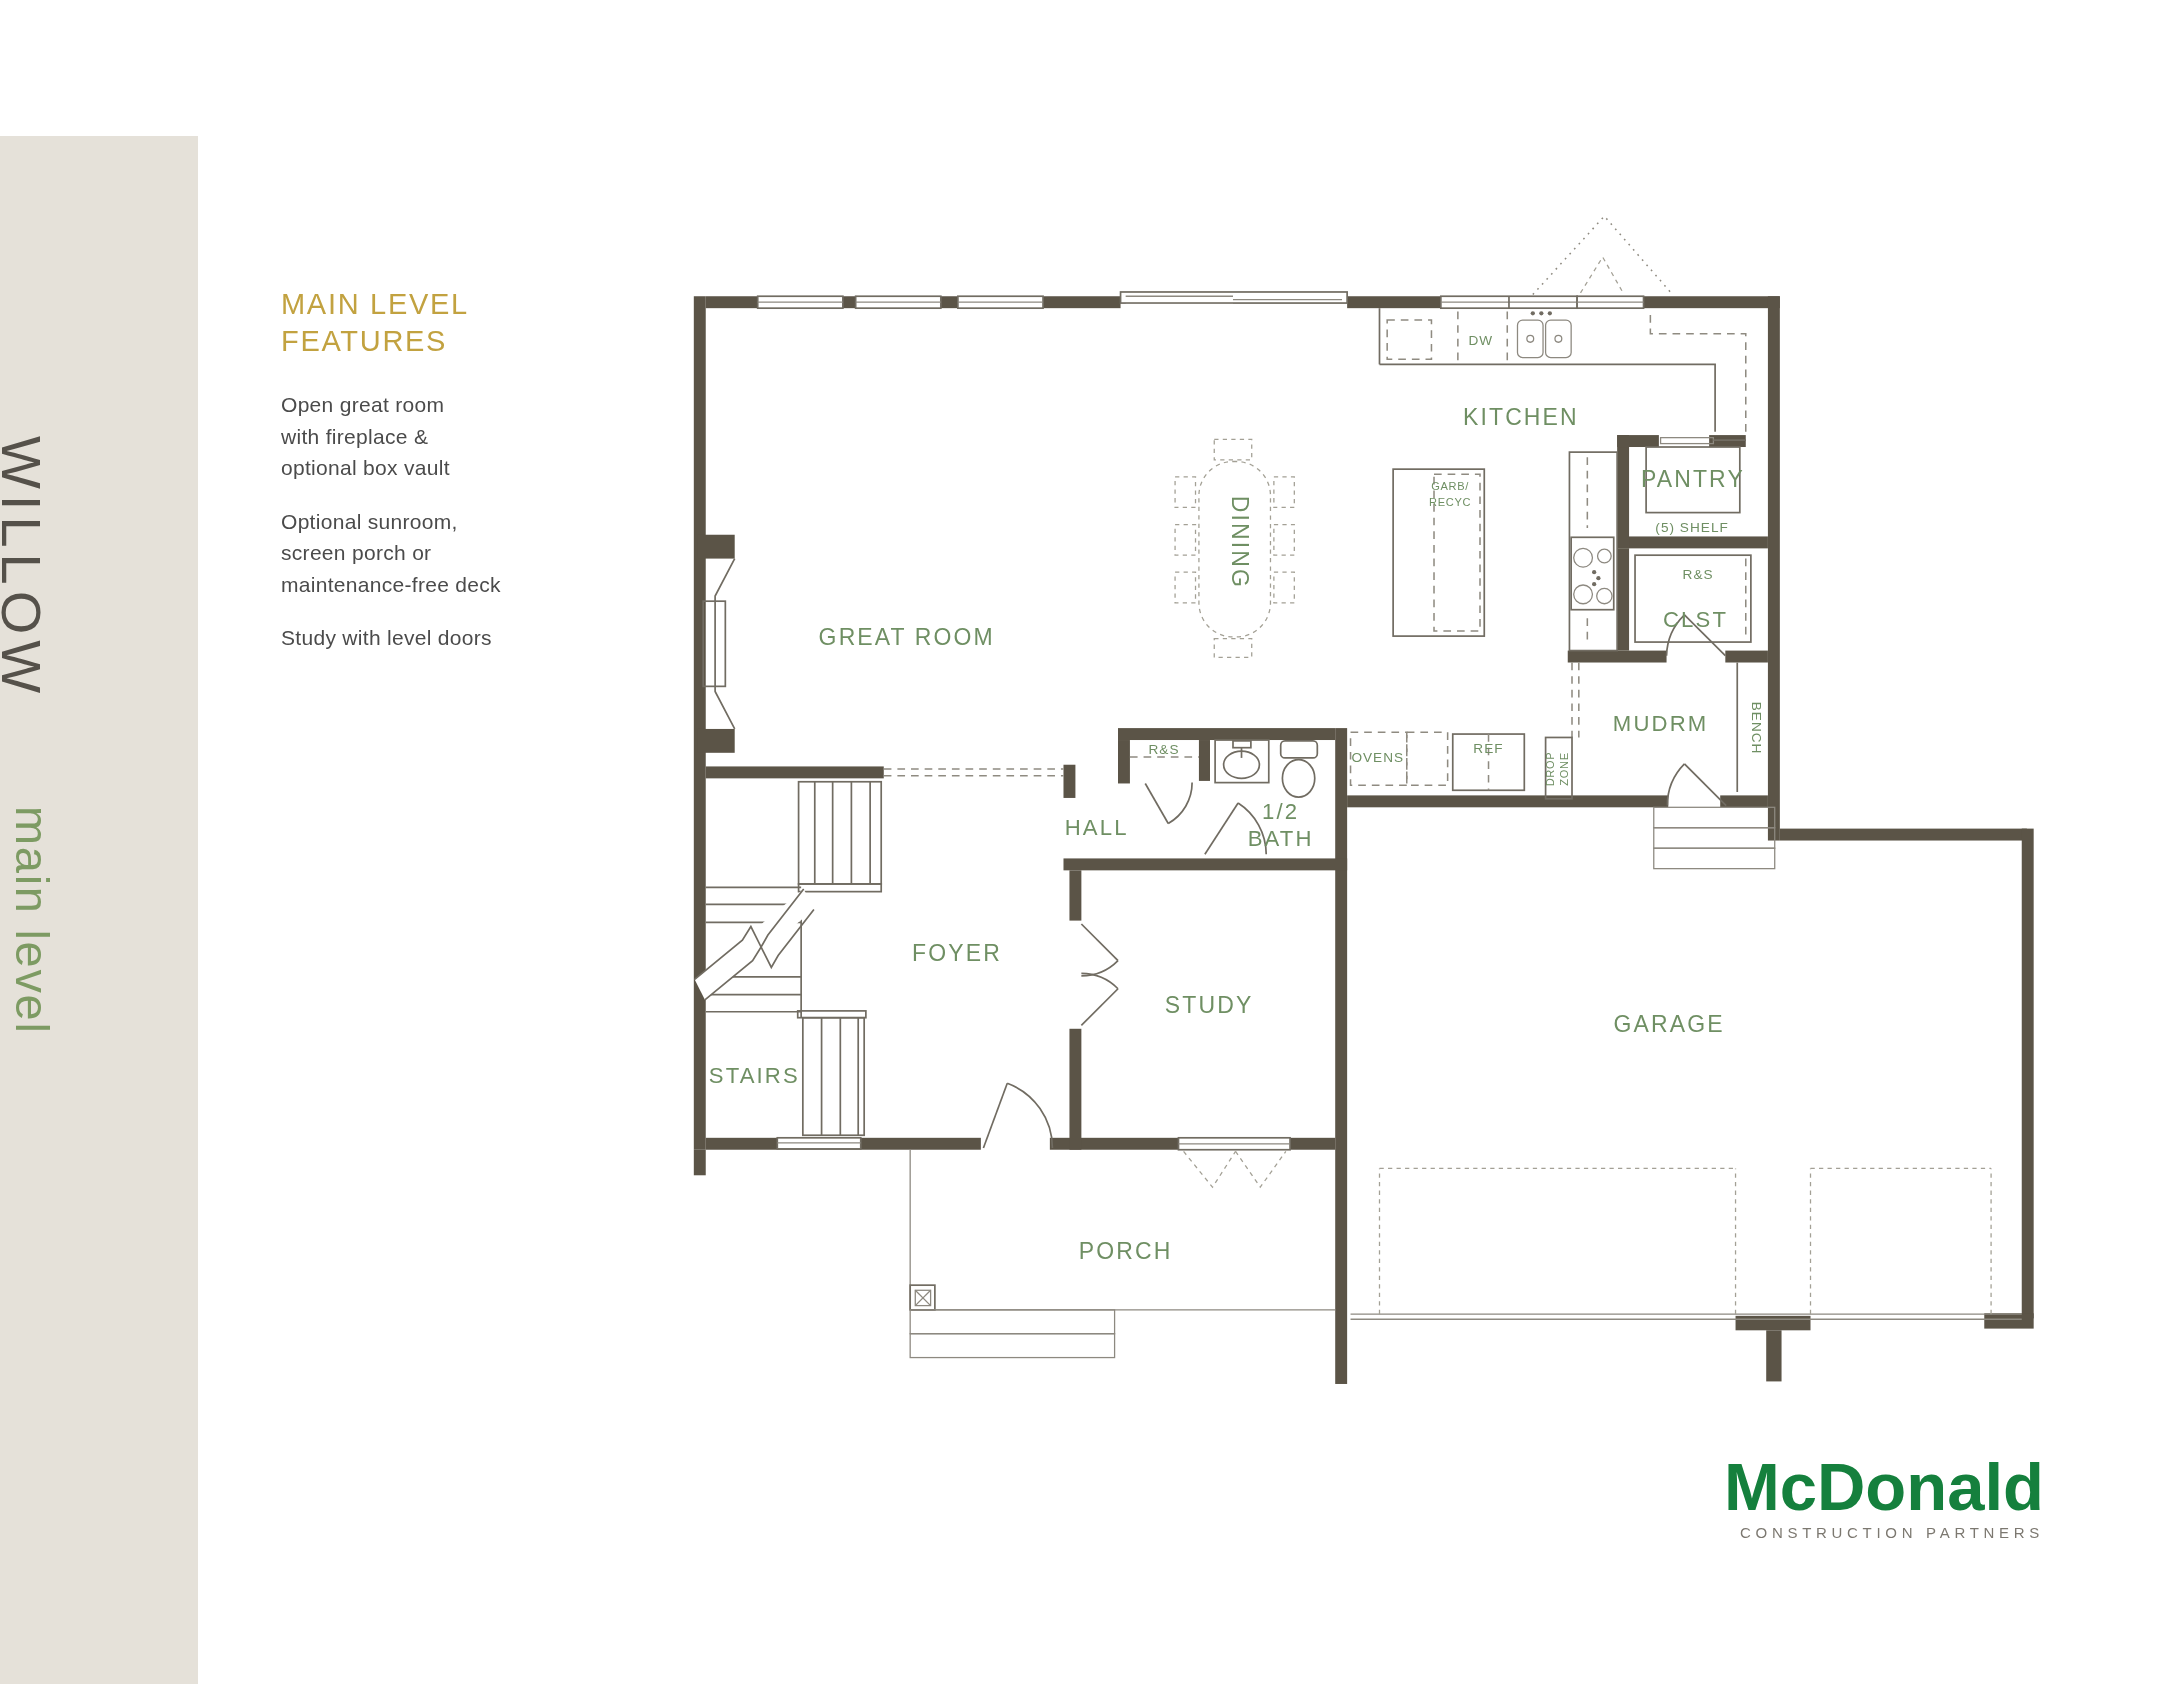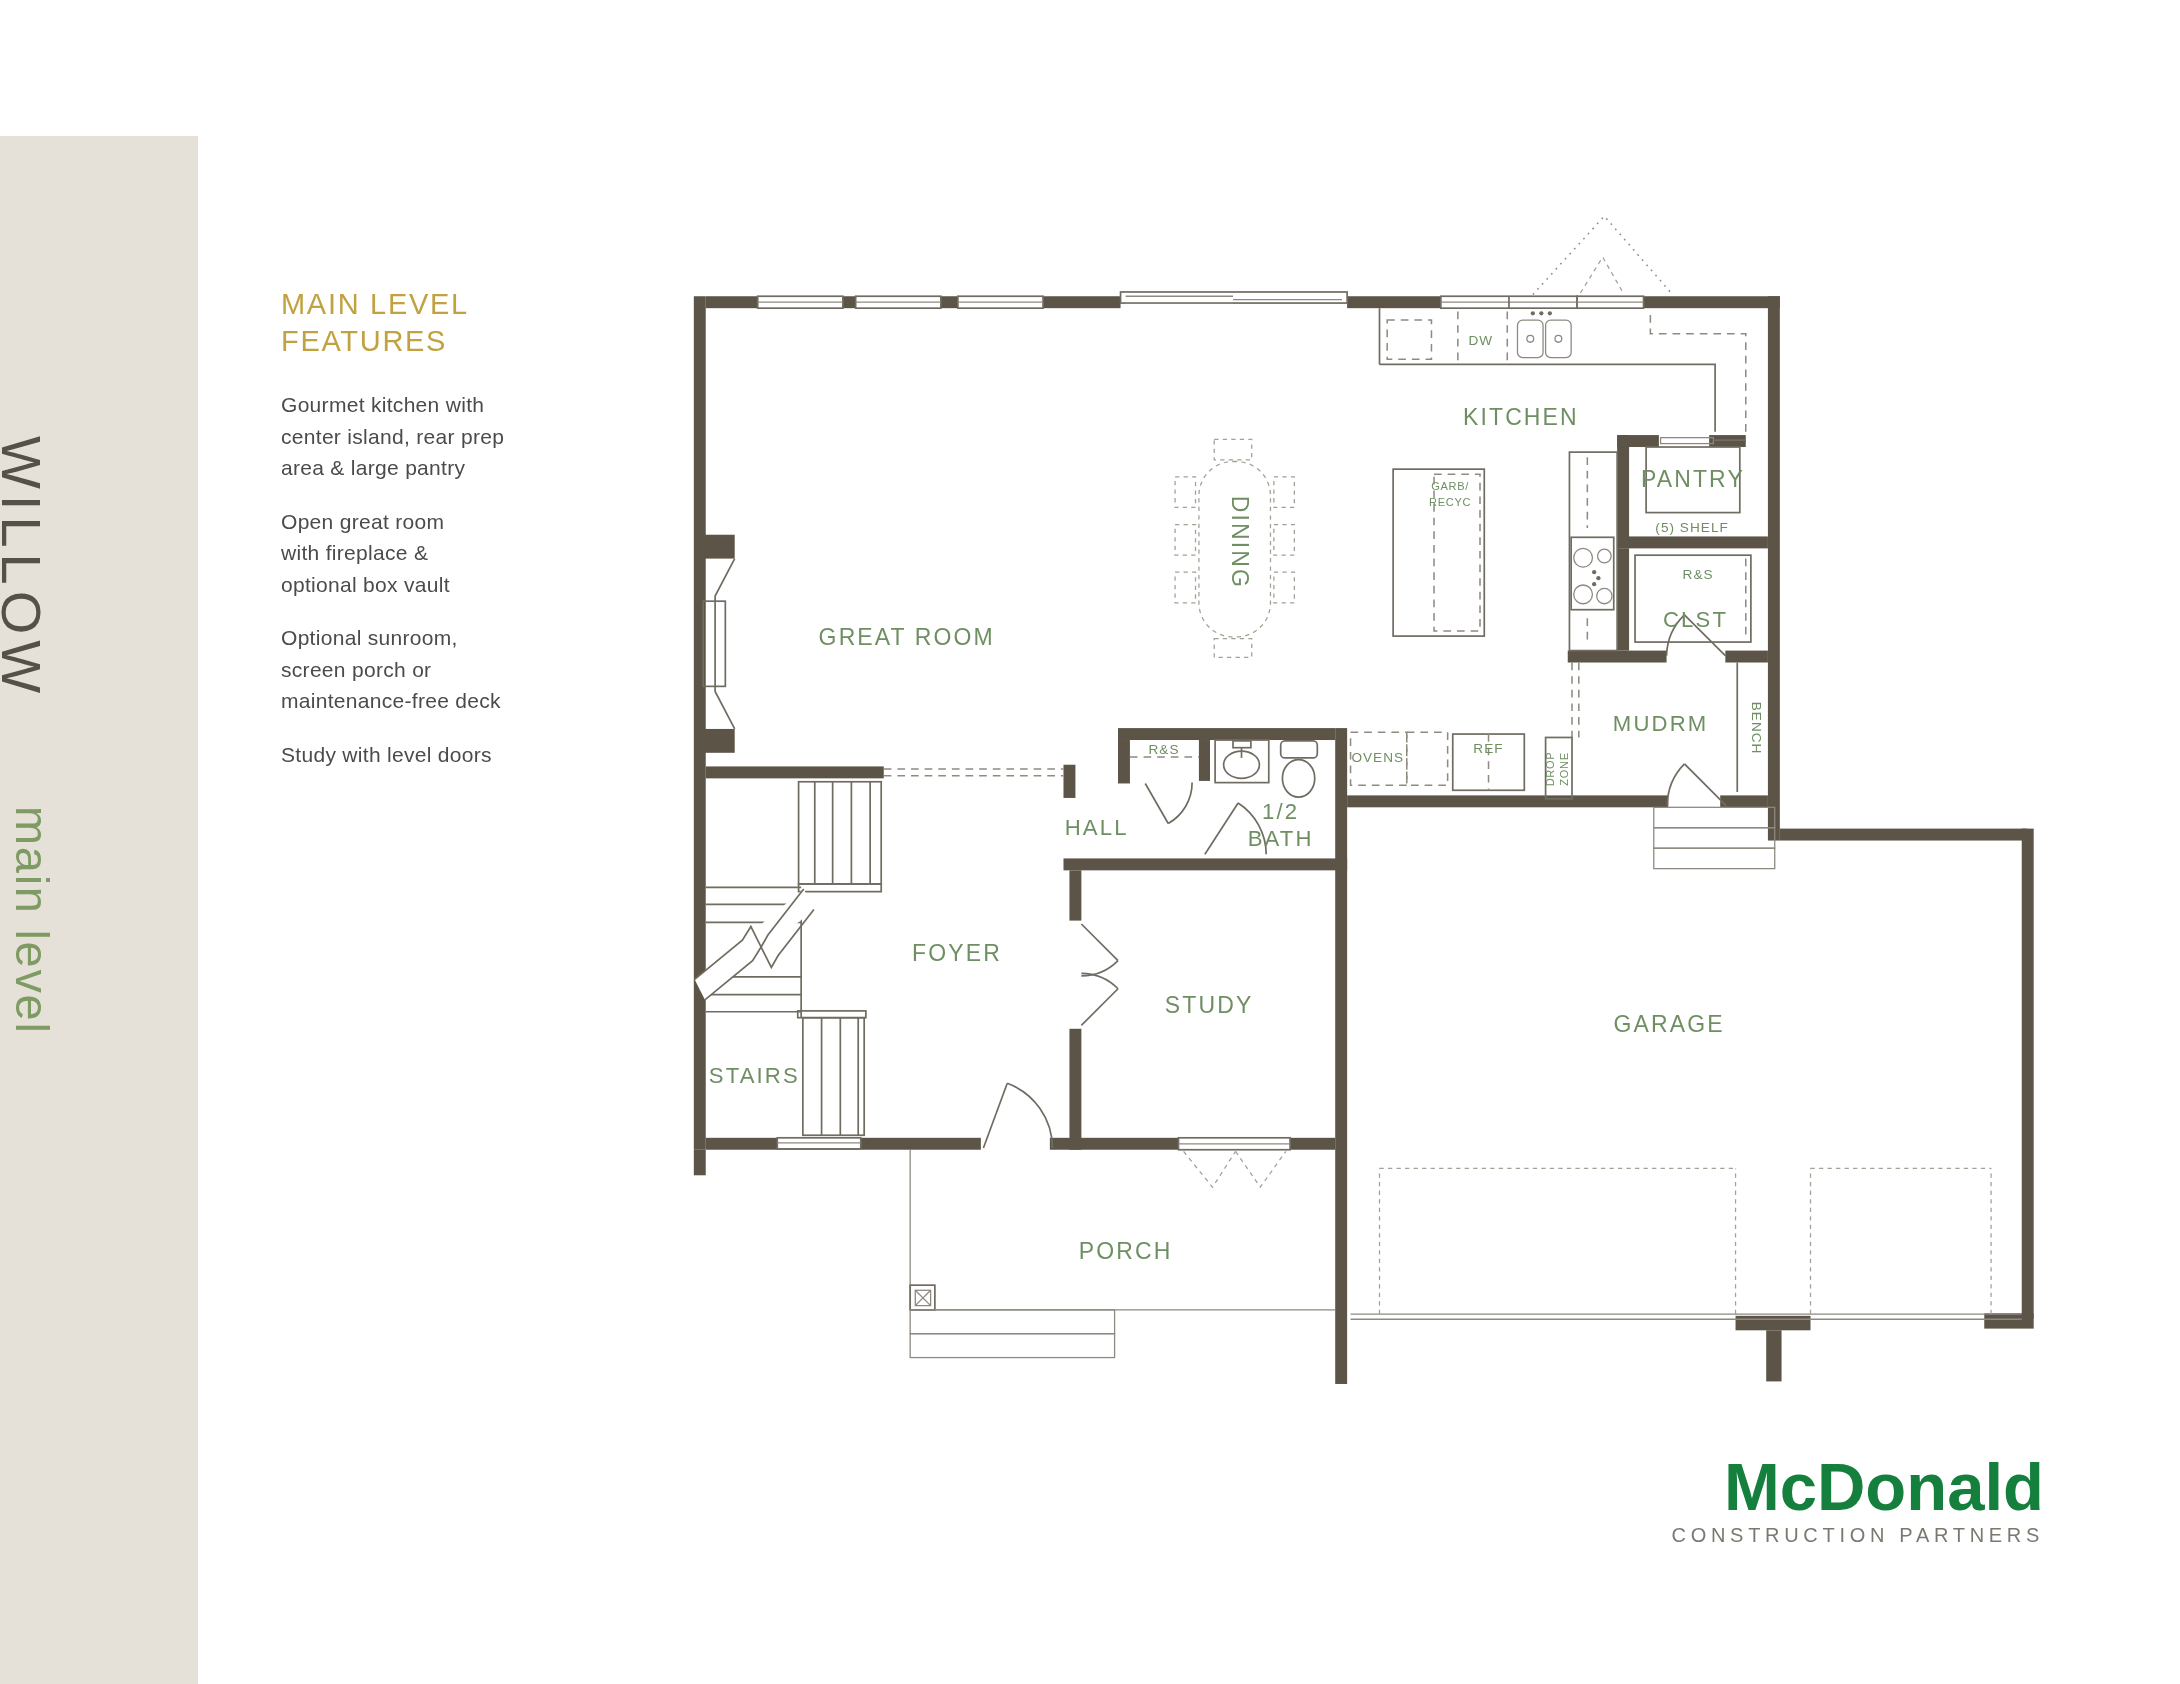--- a/index.html
+++ b/index.html
@@ -15,21 +15,21 @@
   .features{position:absolute;left:281px;top:286px;width:400px;}
   .features h2{margin:0 0 29px 0;font-size:29px;line-height:37px;font-weight:500;
                letter-spacing:1.7px;color:#c2a240;white-space:pre-line;}
   .features p{margin:0 0 22px 0;font-size:21px;line-height:31.5px;font-weight:400;
               letter-spacing:0.3px;color:#4b4b4b;white-space:pre-line;}
   
   .plan{position:absolute;left:664px;top:187px;width:1431px;height:1227px;}
   
   .logo{position:absolute;left:1644px;top:1453px;width:400px;text-align:right;}
   .logo .name{font-size:67px;font-weight:700;letter-spacing:0px;color:#15803d;line-height:68px;}
-  .logo .tagline{margin-top:3.4px;font-size:20px;font-weight:500;letter-spacing:4.7px;color:#7c7870;}
+  .logo .tagline{margin-top:3.4px;font-size:15px;font-weight:500;letter-spacing:4.7px;color:#7c7870;}
   
   .wall{fill:#5b5447;stroke:none;}
   .thin{fill:none;stroke:#716c62;stroke-width:2;}
   .thinlight{fill:none;stroke:#8d8980;stroke-width:1.5;}
   .whitebox{fill:#ffffff;stroke:#716c62;stroke-width:2;}
   .dash{fill:none;stroke:#8f8b81;stroke-width:1.8;stroke-dasharray:9 7;}
   .dashlight{fill:none;stroke:#a3a095;stroke-width:1.5;stroke-dasharray:5 5;}
   .dot{fill:none;stroke:#8f8b81;stroke-width:1.8;stroke-dasharray:2 6;}
   .lbl{fill:#6f8f63;font-family:"Liberation Sans",sans-serif;font-weight:500;letter-spacing:2.5px;}
   .lbl-lg{font-size:27px;}
@@ -43,23 +43,20 @@
 <div class="page">
 
   <aside class="sidebar">
     <div class="v-title">WILLOW</div>
     <div class="v-subtitle">main level</div>
   </aside>
 
   <section class="features">
     <h2>MAIN LEVEL
 FEATURES</h2>
-    <p>Gourmet kitchen with
-center island, rear prep
-area &amp; large pantry</p>
     <p>Open great room
 with fireplace &amp;
 optional box vault</p>
     <p>Optional sunroom,
 screen porch or
 maintenance-free deck</p>
     <p>Study with level doors</p>
   </section>
 
   <svg class="plan" viewBox="780 220 1680 1440">

